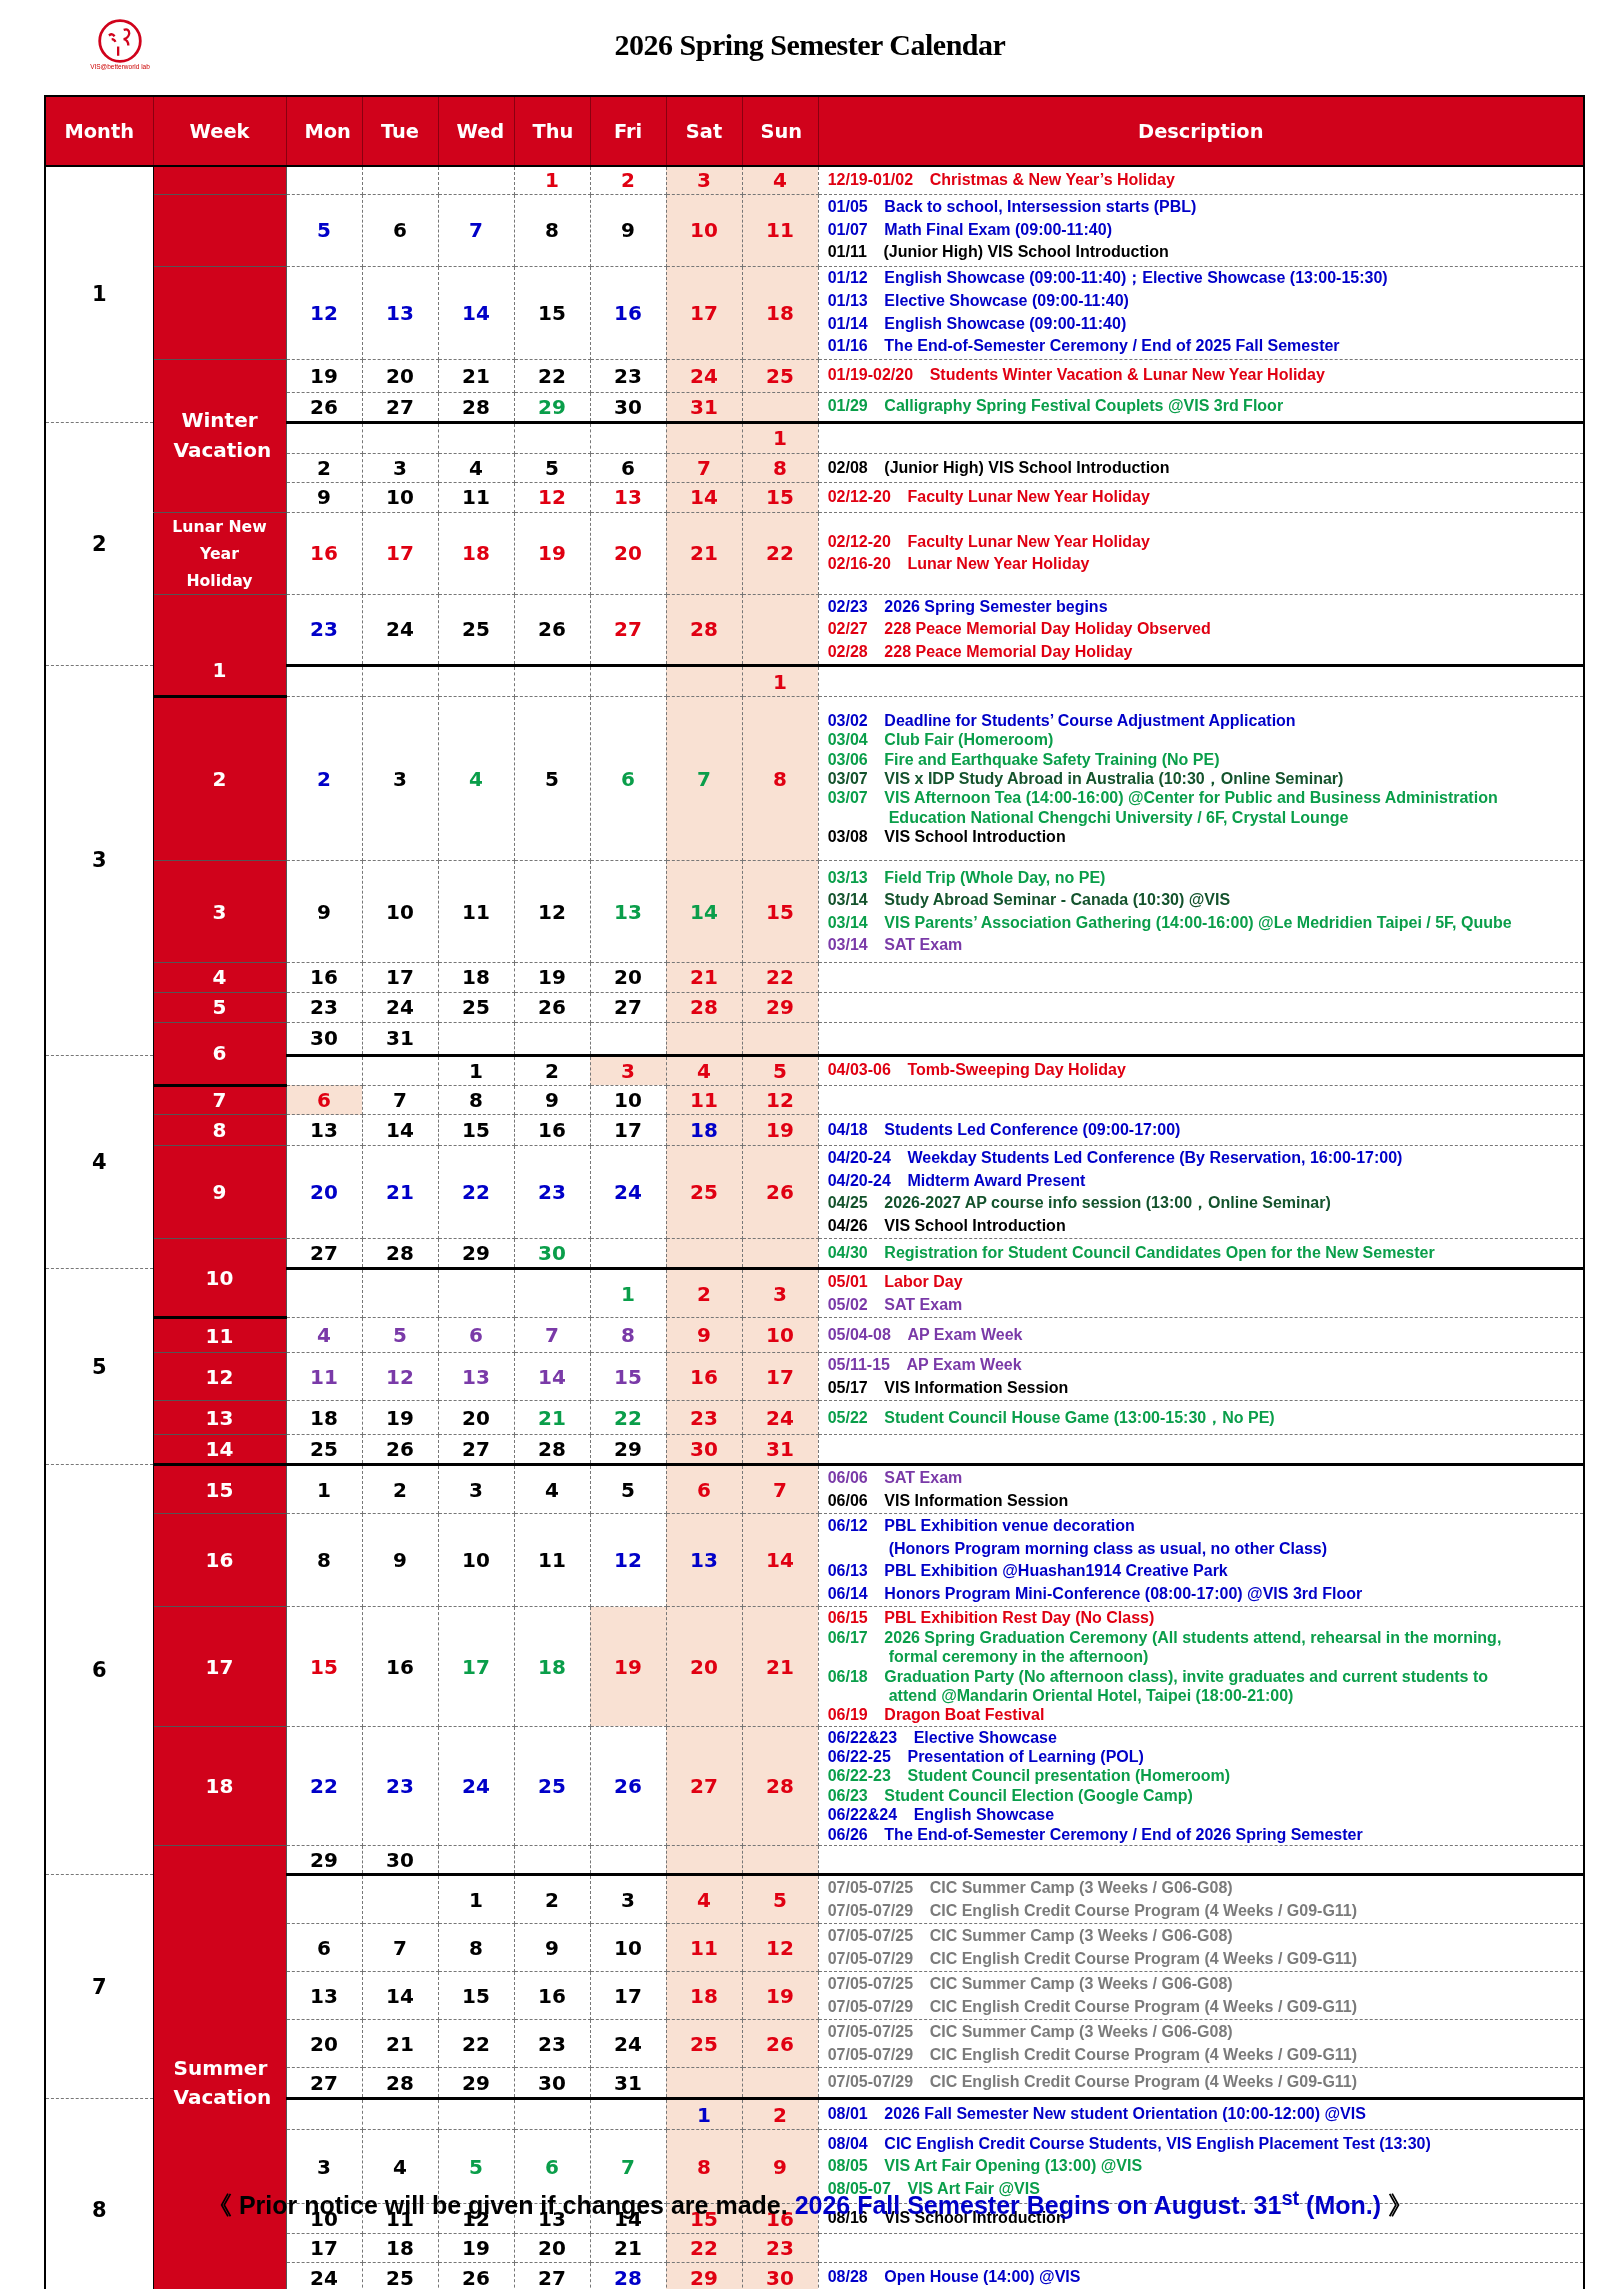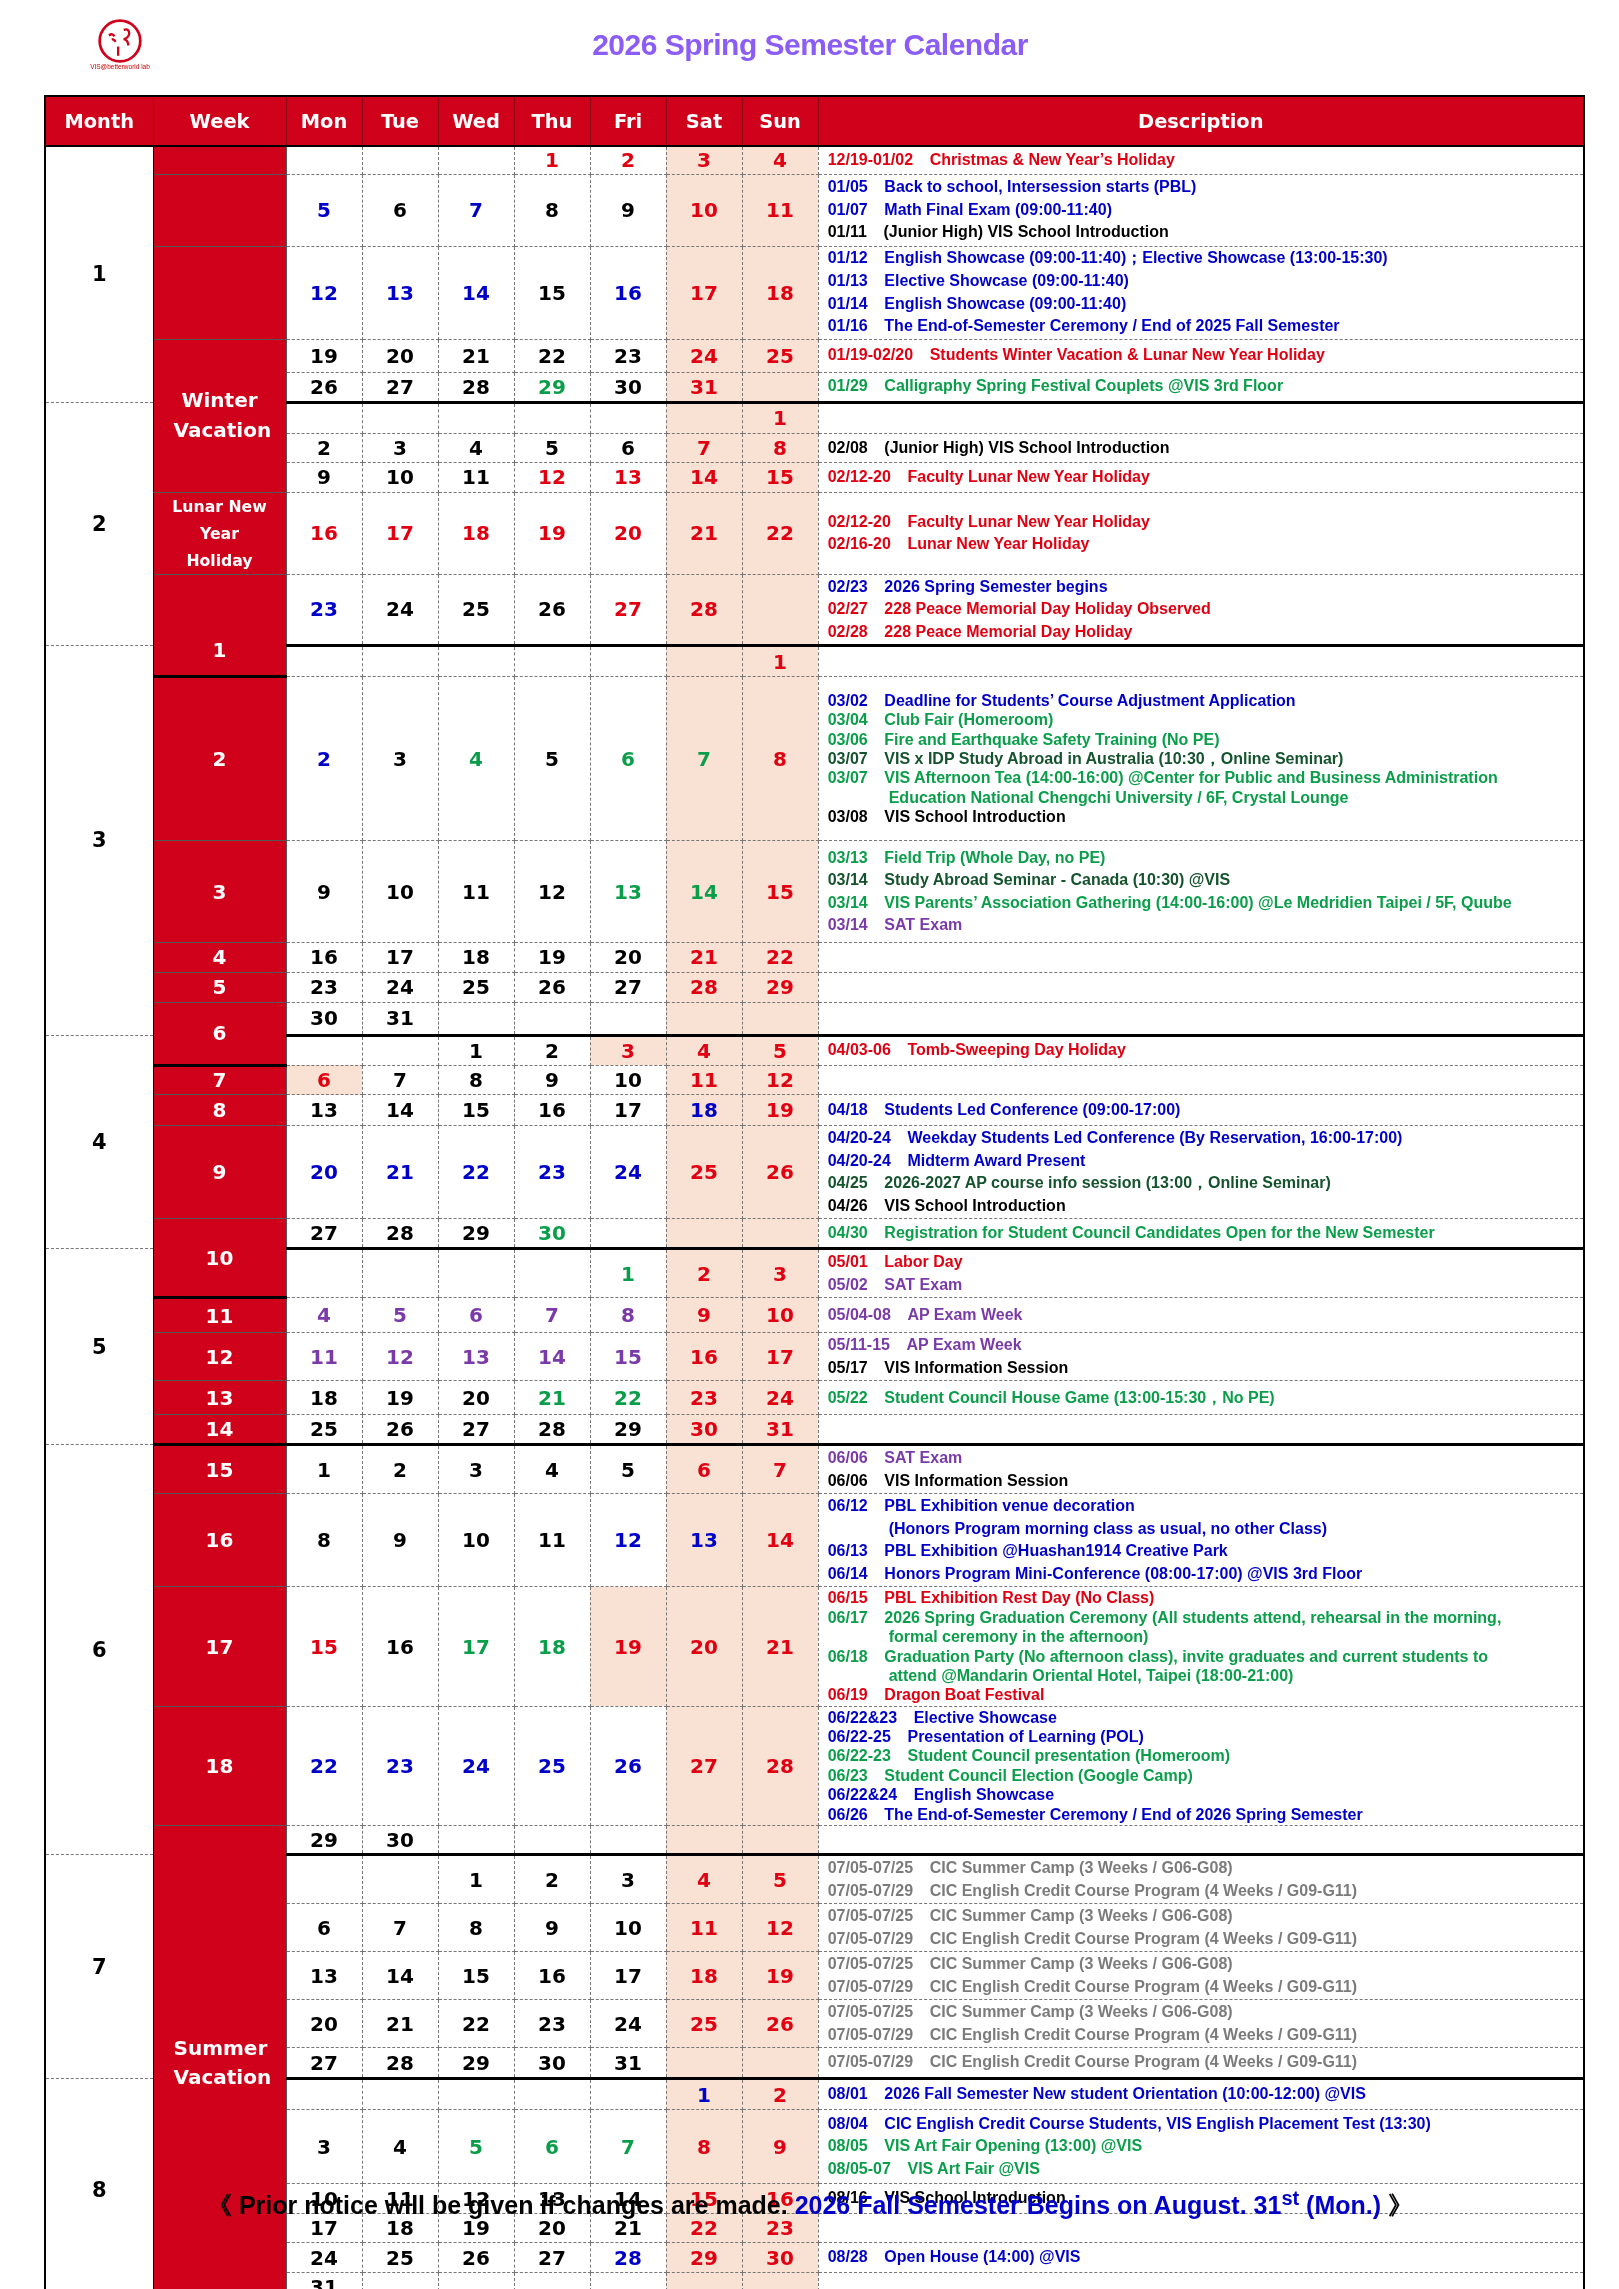--- a/index.html
+++ b/index.html
@@ -1,26 +1,26 @@
 <!DOCTYPE html>
 <html style="font-size:14.8px"><head>
 <meta charset="utf-8">
 <style>
   html,body{margin:0;padding:0;background:#fff;}
   body{width:1620px;height:2290px;position:relative;overflow:hidden;font-family:"Liberation Sans",sans-serif;}
   .logo{position:absolute;left:83px;top:16.6px;width:74px;height:57px;}
   .logo svg{display:block;margin:0 auto;}
   .logo .cap{font-size:6.5px;color:#c00;text-align:center;margin-top:-1.8px;white-space:nowrap;}
-  .title{position:absolute;left:0;right:0;top:28px;text-align:center;font-family:Liberation Sans, sans-serif;font-weight:bold;font-size:30px;color:#8b5cf6;letter-spacing:-0.5px;}
+  .title{position:absolute;left:0;right:0;top:28px;text-align:center;font-family:Liberation Serif, serif;font-weight:bold;font-size:30px;color:#000000;letter-spacing:-0.5px;}
   table.cal{position:absolute;left:44px;top:95px;width:1540px;border-collapse:collapse;table-layout:fixed;border:2.8px solid #000;}
   table.cal col.m{width:108px}
   table.cal col.w{width:133px}
   table.cal col.d{width:76px}
   table.cal col.x{width:766px}
-  th{background:#d0021b;color:#fff;font-family:"DejaVu Sans",sans-serif;font-weight:bold;font-size:19.4px;height:32px;border-right:0.9px solid #8a0010;border-bottom:2.8px solid #000;padding:8px;}
+  th{background:#d0021b;color:#fff;font-family:"DejaVu Sans",sans-serif;font-weight:bold;font-size:19.4px;height:32px;border-right:0.9px solid #8a0010;border-bottom:2.8px solid #000;padding:18px;}
   td{padding:0;border-right:0.9px dashed #777;border-bottom:0.9px dashed #777;text-align:center;font-family:"DejaVu Sans",sans-serif;font-weight:bold;font-size:20px;color:#000;vertical-align:middle;}
   td.month{background:#fff;font-size:21px;border-right:0.9px solid #000;}
   td.week{background:#d0021b;color:#fff;border-right:0.9px solid #555;border-bottom:0.9px solid #555;font-size:20px;}
   td.week.small{font-size:15.7px;line-height:27px;}
   td.sat,td.sun{background:#f9e1d3;}
   td.hol{background:#f9e1d3;}
   td.desc{text-align:left;vertical-align:middle;font-family:"Liberation Sans",sans-serif;font-size:16px;font-weight:bold;padding:0.9px 9.2px;line-height:22.6px;border-right:none;}
   tr.mb td{border-bottom:3.7px solid #000;}
   .r{color:#e00012}.b{color:#0000c8}.g{color:#0a9e4a}.o{color:#14532d}.p{color:#7a3aa8}.k{color:#000}.gr{color:#7b7b7b}
   .ev{display:block;white-space:nowrap;}

